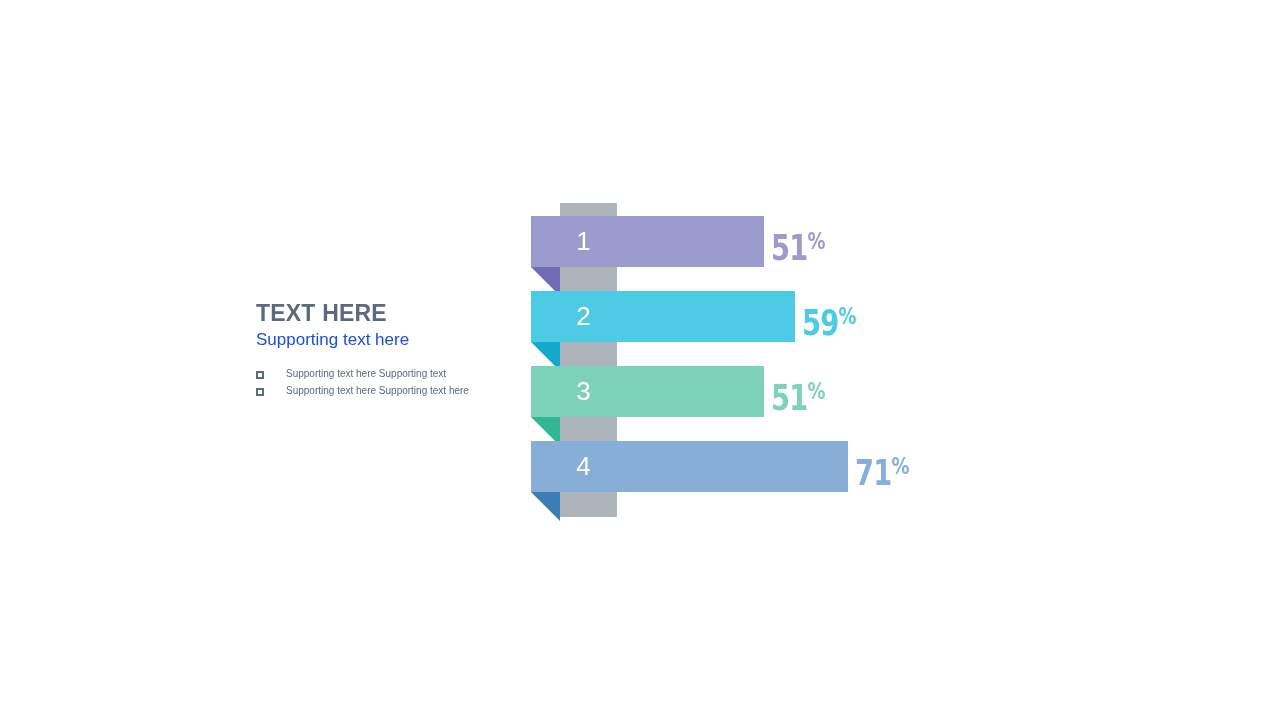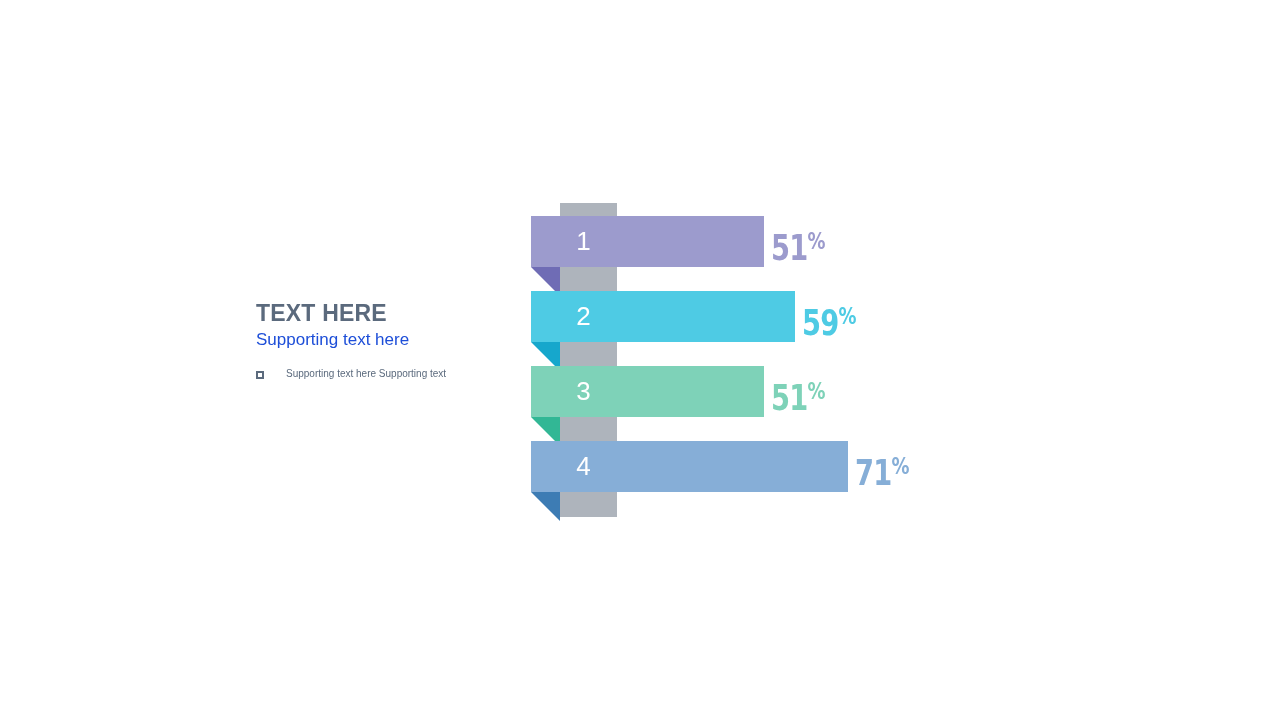--- a/index.html
+++ b/index.html
@@ -143,20 +143,24 @@
 <div id="canvas">
 
   <div id="text-block">
     <div id="title">TEXT HERE</div>
     <div id="subtitle">Supporting text here</div>
     <ul id="bullet-list">
         <li class="bullet-row">
           <span class="bullet-marker"></span>
           <span class="bullet-text">Supporting text here Supporting text</span>
         </li>
+        <li class="bullet-row">
+          <span class="bullet-marker"></span>
+          <span class="bullet-text">Supporting text here Supporting text here</span>
+        </li>
       </ul>
   </div>
 
   <div id="chart">
     <div id="spine"></div>
   <div class="ribbon" style="top: 216px; width: 233px; height: 80px;">
         <div class="ribbon-fold" style="background: rgb(111, 108, 181); clip-path: polygon(0px 0px, 100% 0px, 100% 100%);"></div>
         <div class="ribbon-bar" style="width: 233px; background: rgb(156, 155, 205);"></div>
         <div class="ribbon-number">1</div>
         <div class="ribbon-pct" style="color: rgb(156, 155, 205); left: 240px;"><span>51</span><span class="sym">%</span></div>

